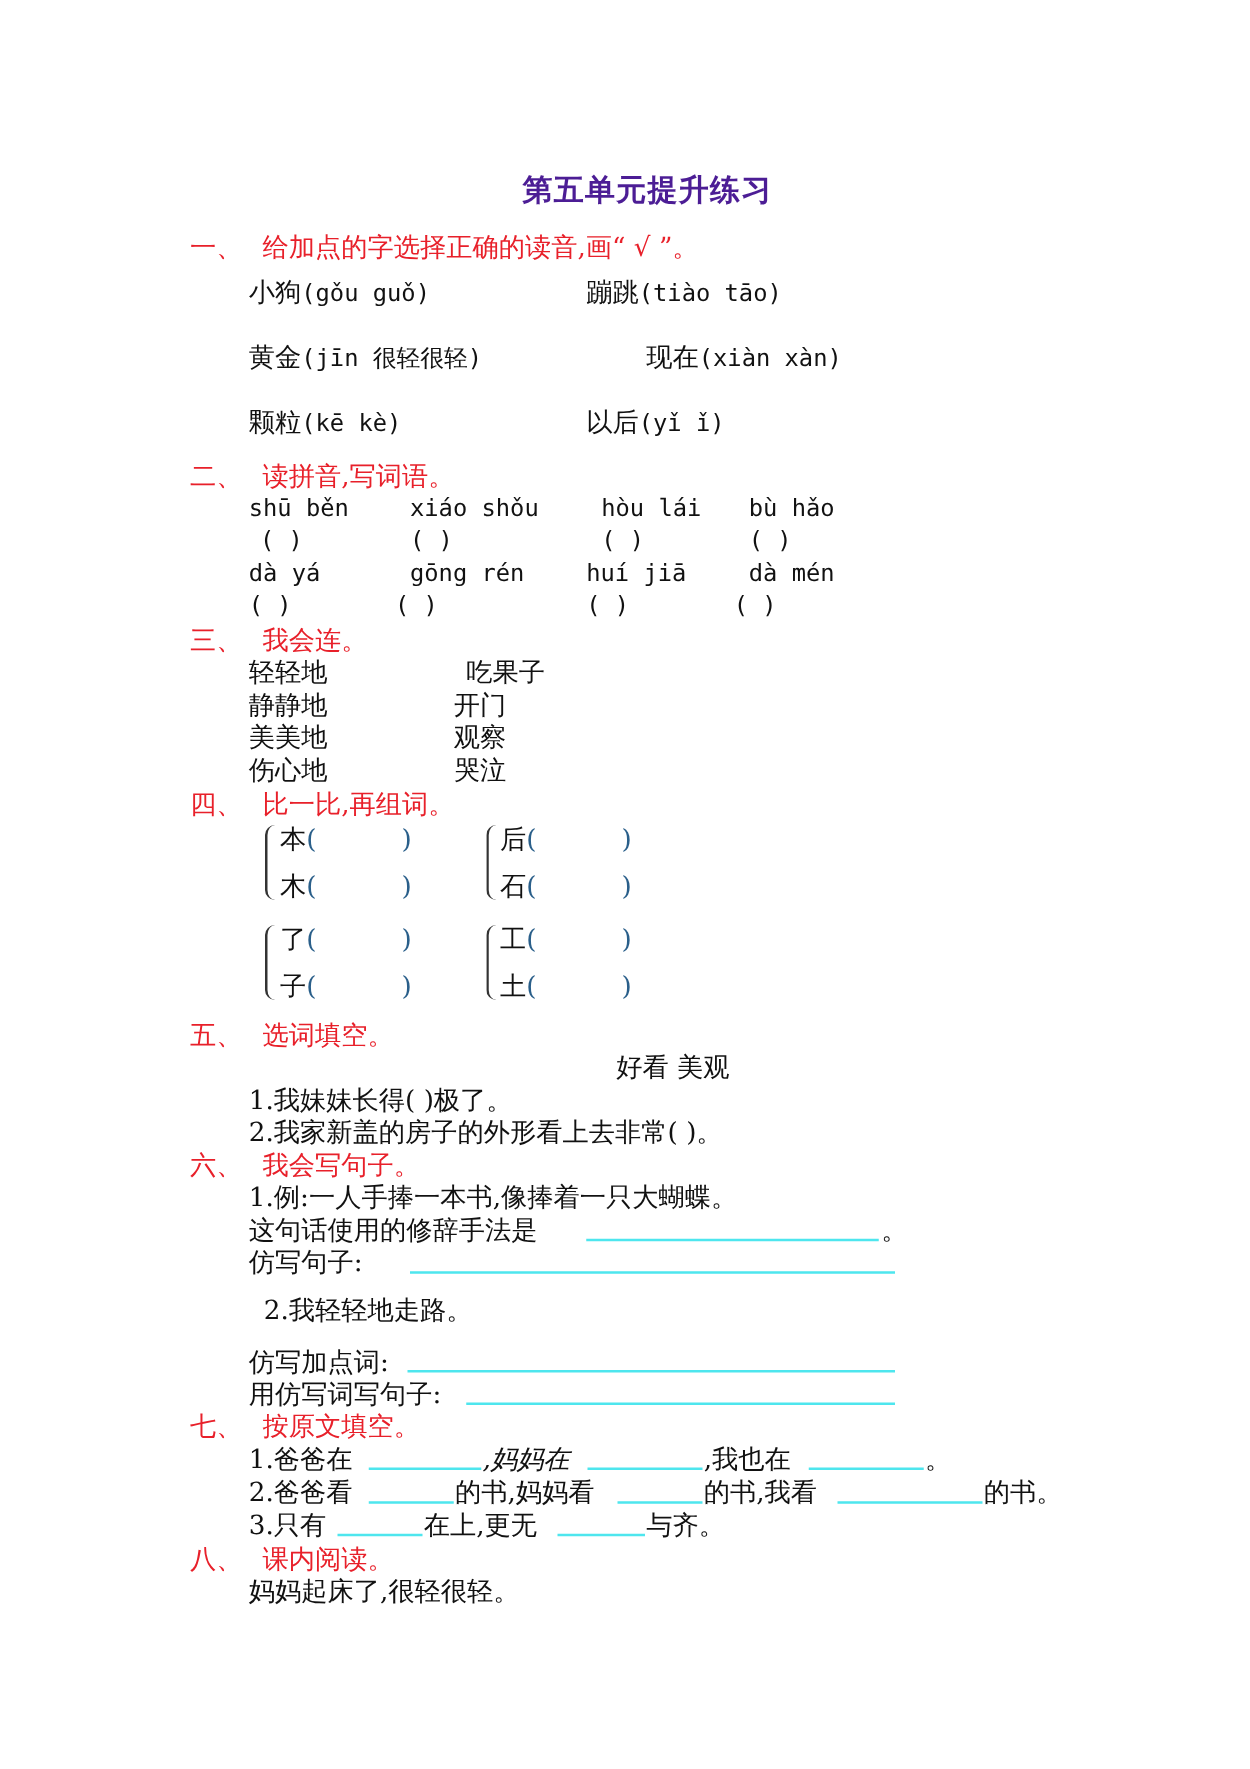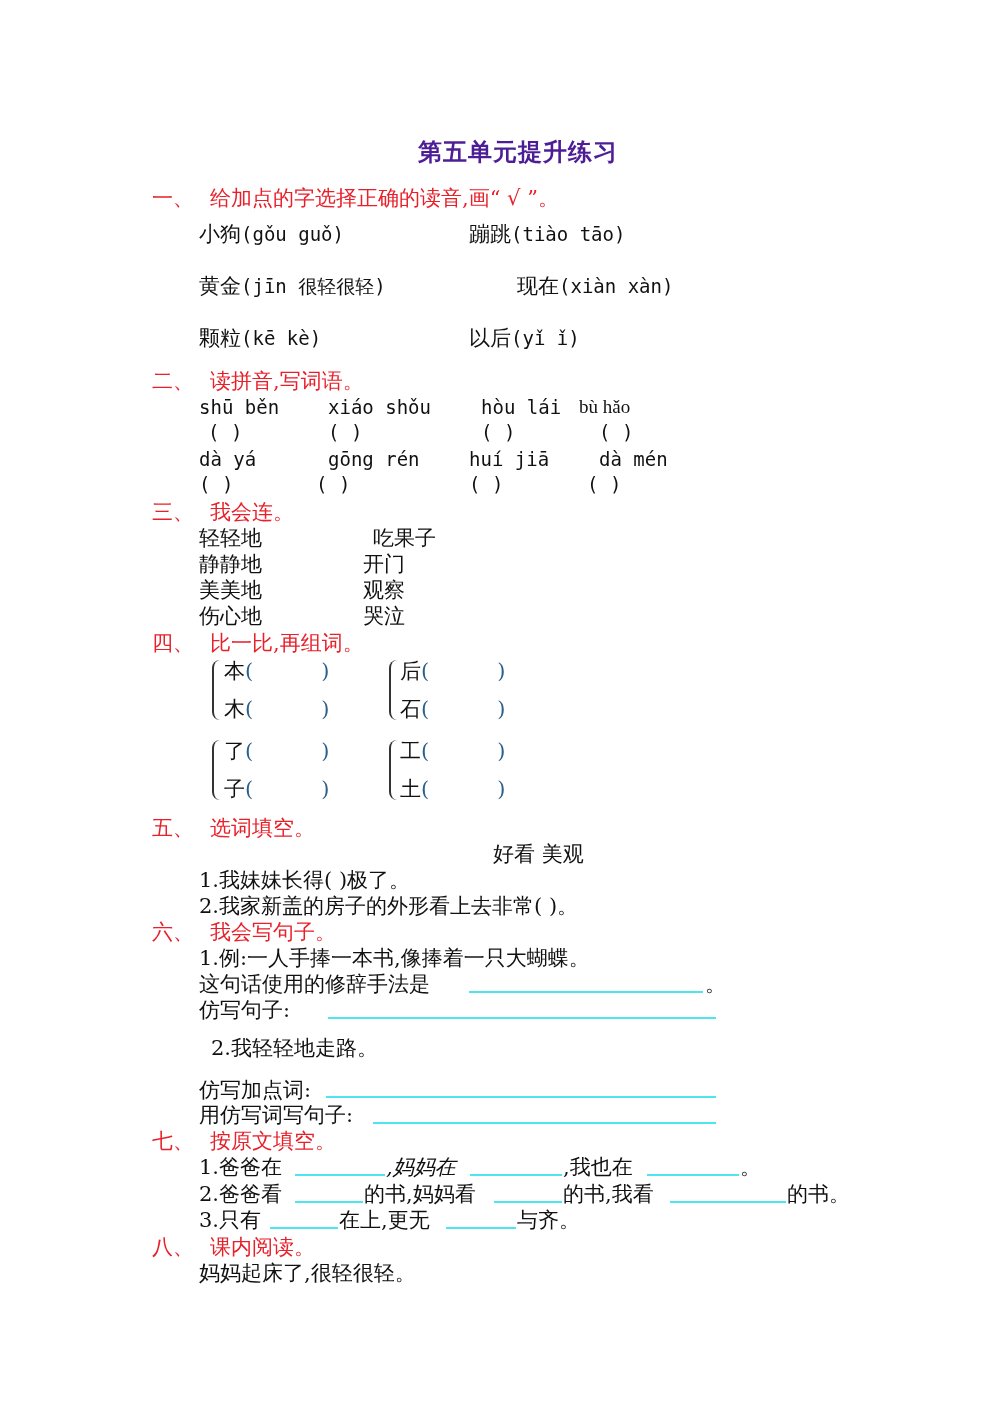--- a/index.html
+++ b/index.html
@@ -54,21 +54,21 @@
 <div class="abs txt" style="left:469px; top:324px;">
   <span>以后</span><span class="mono">(yǐ      ǐ)</span>
 </div>
 
 <div class="abs head" style="left:152px; top:367px;">
   <span class="num">二、</span><span>读拼音,写词语。</span>
 </div>
 <div class="abs mono" style="left:199px; top:396px;">shū běn</div>
 <div class="abs mono" style="left:328px; top:396px;">xiáo shǒu</div>
 <div class="abs mono" style="left:481px; top:396px;">hòu lái</div>
-<div class="abs mono" style="left:579px; top:396px;font-family:Liberation Serif, serif;">bù hǎo</div>
+<div class="abs mono" style="left:599px; top:396px;">bù hǎo</div>
 <div class="abs mono" style="left:208px; top:421px;">(      )</div>
 <div class="abs mono" style="left:328px; top:421px;">(      )</div>
 <div class="abs mono" style="left:481px; top:421px;">(      )</div>
 <div class="abs mono" style="left:599px; top:421px;">(      )</div>
 <div class="abs mono" style="left:199px; top:448px;">dà yá</div>
 <div class="abs mono" style="left:328px; top:448px;">gōng rén</div>
 <div class="abs mono" style="left:469px; top:448px;">huí jiā</div>
 <div class="abs mono" style="left:599px; top:448px;">dà mén</div>
 <div class="abs mono" style="left:199px; top:473px;">(      )</div>
 <div class="abs mono" style="left:316px; top:473px;">(      )</div>

